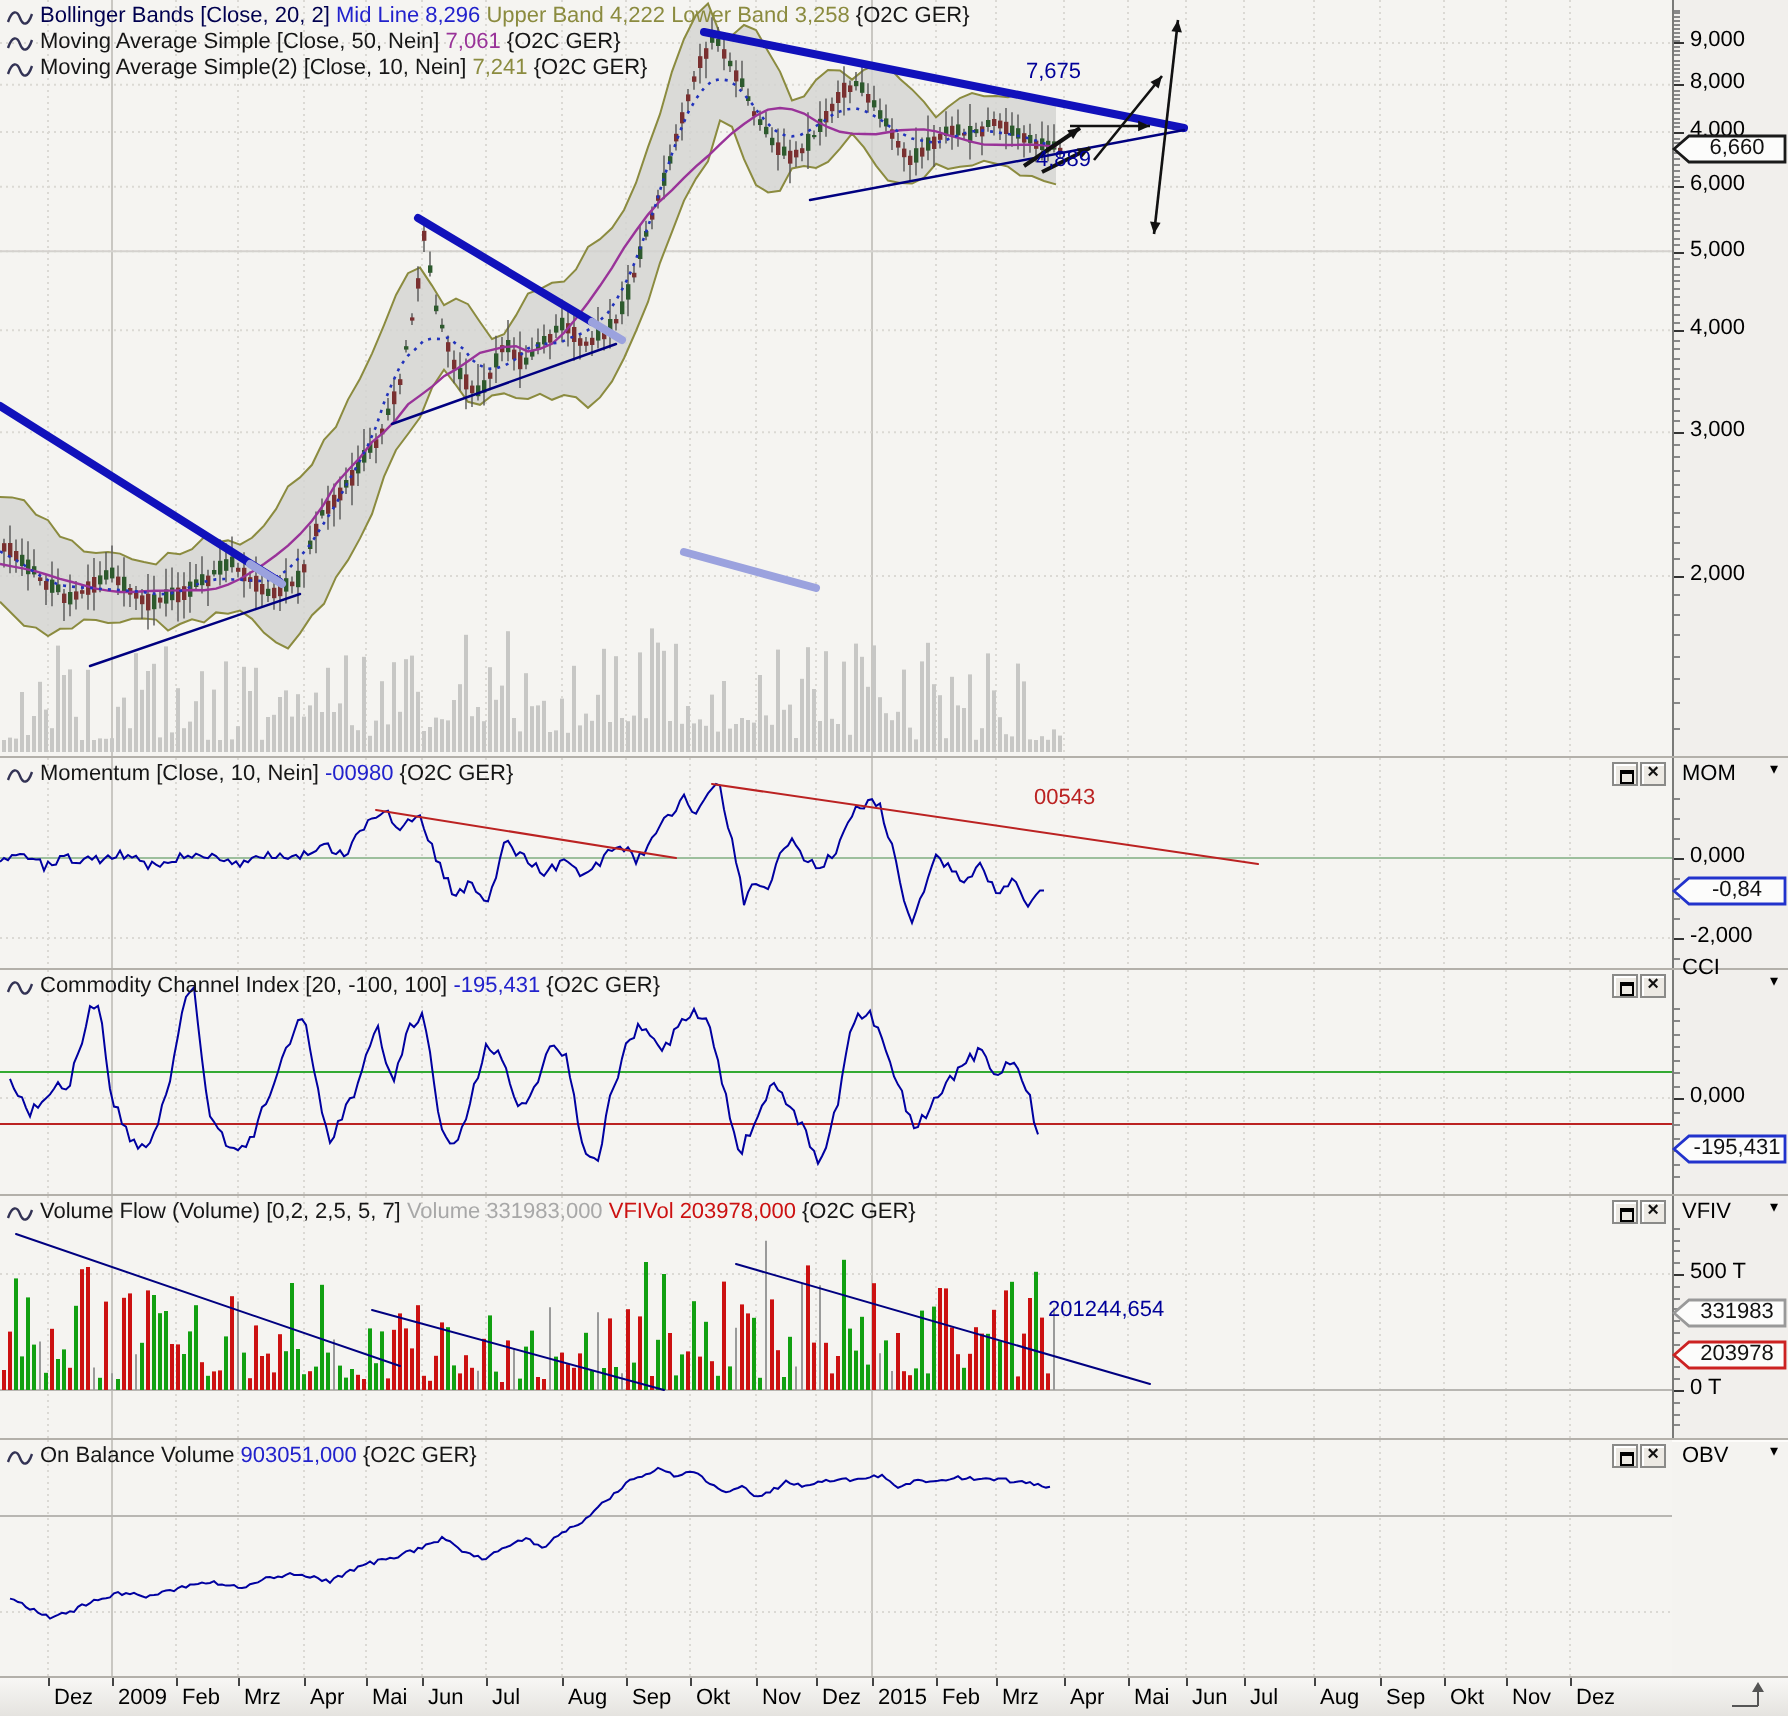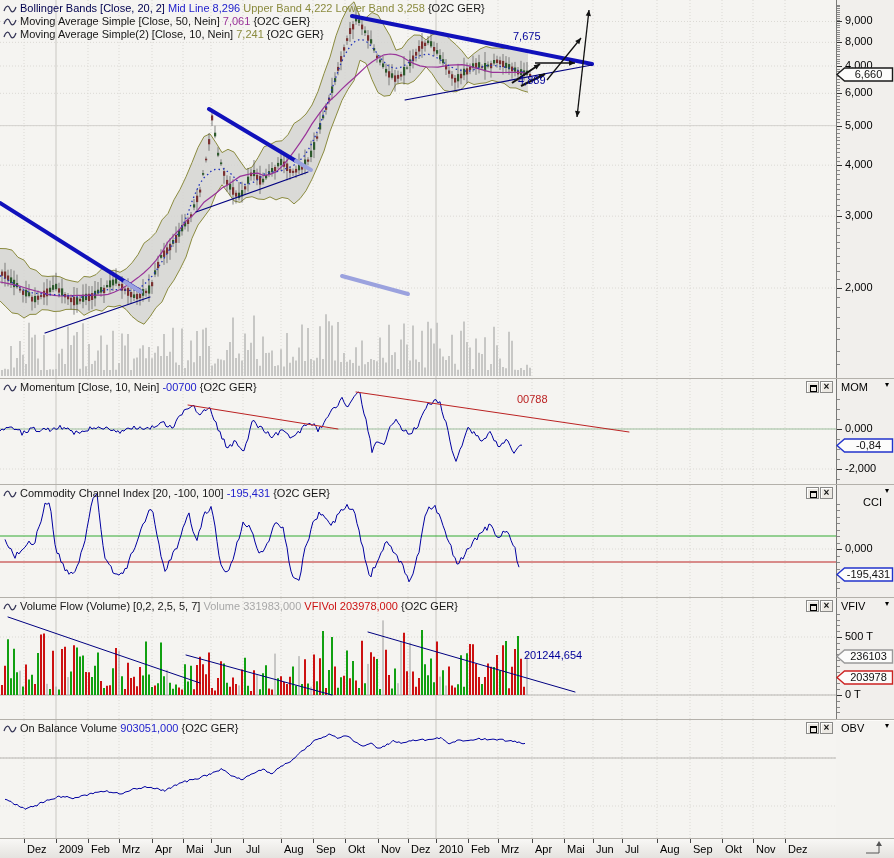--- a/index.html
+++ b/index.html
@@ -795,21 +795,21 @@
           <line x1="722" y1="0" x2="722" y2="106" stroke="#dbd9d4" stroke-width="1" stroke-dasharray="1,2"></line>
           <line x1="753" y1="0" x2="753" y2="106" stroke="#dbd9d4" stroke-width="1" stroke-dasharray="1,2"></line>
           <line x1="785" y1="0" x2="785" y2="106" stroke="#dbd9d4" stroke-width="1" stroke-dasharray="1,2"></line>
           <line x1="0" y1="50" x2="836" y2="50" stroke="#dbd9d4" stroke-dasharray="1,2"></line>
           <line x1="0" y1="90" x2="836" y2="90" stroke="#dbd9d4" stroke-dasharray="1,2"></line>
           <line x1="0" y1="50" x2="836" y2="50" stroke="#9dbf9d" stroke-width="1"></line>
           <path d="M0.0,51.9L2.0,50.0L4.0,51.1L6.0,48.5L8.0,48.6L10.0,48.0L12.0,48.1L14.0,50.5L16.0,50.4L18.0,50.8L20.0,50.6L22.0,56.3L24.0,51.8L26.0,53.6L28.0,53.3L30.0,49.0L32.0,49.0L34.0,48.2L36.0,52.4L38.0,52.5L40.0,52.6L42.0,50.4L44.0,49.2L46.0,50.8L48.0,48.9L50.0,52.6L52.0,50.5L54.0,48.7L56.0,50.4L58.0,49.7L60.0,46.3L62.0,50.4L64.0,48.5L66.0,49.8L68.0,48.9L70.0,51.4L72.0,51.8L74.0,55.5L76.0,51.9L78.0,53.3L80.0,54.4L82.0,52.0L84.0,52.5L86.0,52.0L88.0,52.0L90.0,47.7L92.0,50.1L94.0,48.8L96.0,49.9L98.0,47.8L100.0,48.7L102.0,49.8L104.0,50.1L106.0,47.9L108.0,49.0L110.0,51.1L112.0,51.6L114.0,50.7L116.0,53.1L118.0,51.7L120.0,54.4L122.0,51.3L124.0,52.1L126.0,49.9L128.0,49.0L130.0,49.8L132.0,50.1L134.0,47.0L136.0,50.0L138.0,50.0L140.0,47.7L142.0,49.9L144.0,50.4L146.0,49.1L148.0,48.4L150.0,50.4L152.0,46.6L154.0,48.5L156.0,47.5L158.0,46.5L160.0,43.9L162.0,43.0L164.0,42.7L166.0,47.3L168.0,48.1L170.0,46.2L172.0,49.2L174.0,47.9L176.0,42.2L178.0,38.3L180.0,36.4L182.0,35.8L184.0,31.1L186.0,30.2L188.0,29.9L190.0,28.6L192.0,26.9L194.0,26.4L196.0,32.3L198.0,34.5L200.0,36.0L202.0,33.5L204.0,30.6L206.0,31.7L208.0,29.5L210.0,28.7L212.0,35.5L214.0,41.2L216.0,42.9L218.0,51.5L220.0,52.4L222.0,60.1L224.0,60.0L226.0,68.1L228.0,68.9L230.0,65.5L232.0,67.3L234.0,61.6L236.0,62.4L238.0,66.9L240.0,68.4L242.0,71.3L244.0,71.7L246.0,64.5L248.0,60.0L250.0,50.2L252.0,42.4L254.0,41.4L256.0,44.6L258.0,48.8L260.0,47.1L262.0,48.0L264.0,52.6L266.0,54.3L268.0,52.6L270.0,57.3L272.0,58.9L274.0,56.2L276.0,53.3L278.0,56.2L280.0,51.4L282.0,50.7L284.0,52.0L286.0,53.6L288.0,55.1L290.0,59.1L292.0,58.0L294.0,57.0L296.0,55.5L298.0,52.3L300.0,54.0L302.0,48.6L304.0,45.9L306.0,46.5L308.0,45.0L310.0,44.3L312.0,46.6L314.0,44.6L316.0,47.6L318.0,52.8L320.0,47.4L322.0,48.5L324.0,43.6L326.0,39.8L328.0,37.7L330.0,33.8L332.0,30.0L334.0,28.4L336.0,28.9L338.0,26.5L340.0,21.3L342.0,18.3L344.0,23.2L346.0,26.9L348.0,27.8L350.0,24.1L352.0,21.0L354.0,17.7L356.0,15.3L358.0,13.0L360.0,13.8L362.0,25.7L364.0,34.9L366.0,40.2L368.0,52.2L370.0,59.7L372.0,73.6L374.0,67.2L376.0,63.2L378.0,63.0L380.0,64.0L382.0,64.5L384.0,65.6L386.0,60.8L388.0,53.1L390.0,47.6L392.0,45.4L394.0,43.8L396.0,40.2L398.0,43.7L400.0,46.4L402.0,51.3L404.0,52.1L406.0,50.9L408.0,55.1L410.0,55.0L412.0,54.4L414.0,48.5L416.0,50.1L418.0,47.8L420.0,41.0L422.0,36.4L424.0,32.2L426.0,29.3L428.0,24.1L430.0,25.1L432.0,25.2L434.0,21.1L436.0,20.6L438.0,24.0L440.0,22.7L442.0,32.7L444.0,39.6L446.0,42.8L448.0,51.5L450.0,62.1L452.0,71.4L454.0,77.2L456.0,82.4L458.0,76.7L460.0,70.4L462.0,66.9L464.0,59.9L466.0,53.8L468.0,48.3L470.0,50.2L472.0,54.4L474.0,52.6L476.0,56.7L478.0,56.7L480.0,61.2L482.0,62.2L484.0,59.8L486.0,59.2L488.0,54.8L490.0,52.4L492.0,56.4L494.0,61.7L496.0,62.1L498.0,67.5L500.0,67.6L502.0,64.2L504.0,64.1L506.0,60.3L508.0,62.0L510.0,66.5L512.0,71.2L514.0,74.3L516.0,71.1L518.0,68.4L520.0,66.2L522.0,66.2" stroke="#0000a0" stroke-width="1" fill="none"></path>
           <line x1="188" y1="26" x2="338" y2="50" stroke="#bb2222" stroke-width="1" stroke-linecap="round"></line>
           <line x1="356" y1="13" x2="629" y2="53" stroke="#bb2222" stroke-width="1" stroke-linecap="round"></line>
         </svg>
-    <div class="ann" style="left: 517px; top: 14px; color: rgb(187, 34, 34);">00788</div>
+    <div class="ann" style="left: 517px; top: 14px; color: rgb(187, 34, 34);">00543</div>
       </div>
     <div class="axis" id="axis-momentum">
         <div class="tick-dash" style="top: 50px;"></div>
         <div class="tick-label" style="top: 43px;">0,000</div>
         <div class="tick-dash" style="top: 90px;"></div>
         <div class="tick-label" style="top: 83px;">-2,000</div>
         <div class="tick-minor" style="top: 100px;"></div>
         <div class="tick-minor" style="top: 80px;"></div>
         <div class="tick-minor" style="top: 70px;"></div>
         <div class="tick-minor" style="top: 60px;"></div>
@@ -823,21 +823,21 @@
           <div class="t">-0,84</div>
         </div>
       </div>
     <div class="legend">
       <div class="legend-row">
           <span class="wave">
             <svg width="14" height="10">
               <path d="M1,7 C3,1 5.5,1 7,5 C8.5,9 11,9 13,3" stroke="#333355" stroke-width="1.2" fill="none"></path>
             </svg>
           </span>
-          <span><span style="color: rgb(22, 22, 22);">Momentum [Close, 10, Nein] </span><span style="color: rgb(34, 34, 204);">-00700 </span><span style="color: rgb(22, 22, 22);">{O2C GER}</span></span>
+          <span><span style="color: rgb(22, 22, 22);">Momentum [Close, 10, Nein] </span><span style="color: rgb(34, 34, 204);">-00980 </span><span style="color: rgb(22, 22, 22);">{O2C GER}</span></span>
         </div>
     </div>
   </div>
 
   <div class="panel sub" id="panel-cci" style="top:484px;height:113px;">
     <div class="plot">
       <svg id="svg-cci" width="836" height="113">
           <line x1="24" y1="0" x2="24" y2="113" stroke="#dbd9d4" stroke-width="1" stroke-dasharray="1,2"></line>
           <line x1="56" y1="0" x2="56" y2="113" stroke="#c9c7c2" stroke-width="1"></line>
           <line x1="88" y1="0" x2="88" y2="113" stroke="#dbd9d4" stroke-width="1" stroke-dasharray="1,2"></line>
@@ -1135,21 +1135,21 @@
         <div class="tick-minor" style="top: 51px;"></div>
         <div class="tick-minor" style="top: 45px;"></div>
         <div class="tick-minor" style="top: 33px;"></div>
         <div class="tick-minor" style="top: 27px;"></div>
         <div class="tick-minor" style="top: 22px;"></div>
         <div class="tick-minor" style="top: 16px;"></div>
         <div class="tag" style="top: 50.99px;">
           <svg width="58" height="15">
             <path d="M1,7.5 L8.5,1 H56.5 V14 H8.5 Z" fill="#fcfcfb" stroke="#999999" stroke-width="1.4"></path>
           </svg>
-          <div class="t">236103</div>
+          <div class="t">331983</div>
         </div>
         <div class="tag" style="top: 72px; padding-left: 16px;">
           <svg width="58" height="15">
             <path d="M1,7.5 L8.5,1 H56.5 V14 H8.5 Z" fill="#fcfcfb" stroke="#cc2222" stroke-width="1.4"></path>
           </svg>
           <div class="t">203978</div>
         </div>
       </div>
     <div class="legend">
       <div class="legend-row">
@@ -1234,21 +1234,21 @@
       <div class="xlab" style="left: 284px;">Aug</div>
       <div class="xtick" style="left: 313px;"></div>
       <div class="xlab" style="left: 316px;">Sep</div>
       <div class="xtick" style="left: 345px;"></div>
       <div class="xlab" style="left: 348px;">Okt</div>
       <div class="xtick" style="left: 378px;"></div>
       <div class="xlab" style="left: 381px;">Nov</div>
       <div class="xtick" style="left: 408px;"></div>
       <div class="xlab" style="left: 411px;">Dez</div>
       <div class="xtick" style="left: 436px;"></div>
-      <div class="xlab" style="left: 439px;">2010</div>
+      <div class="xlab" style="left: 439px;">2015</div>
       <div class="xtick" style="left: 468px;"></div>
       <div class="xlab" style="left: 471px;">Feb</div>
       <div class="xtick" style="left: 498px;"></div>
       <div class="xlab" style="left: 501px;">Mrz</div>
       <div class="xtick" style="left: 532px;"></div>
       <div class="xlab" style="left: 535px;">Apr</div>
       <div class="xtick" style="left: 564px;"></div>
       <div class="xlab" style="left: 567px;">Mai</div>
       <div class="xtick" style="left: 593px;"></div>
       <div class="xlab" style="left: 596px;">Jun</div>
@@ -1269,21 +1269,21 @@
 <div class="pbtn max" style="left: 806px; top: 381px;">
       <div class="sq"></div>
     </div>
     <div class="pbtn close" style="left: 820px; top: 381px;">×</div>
     <div class="panel-label" style="left: 841px; top: 381px;">MOM</div>
     <div class="tri" style="left: 885px; top: 380px;">▾</div>
     <div class="pbtn max" style="left: 806px; top: 487px;">
       <div class="sq"></div>
     </div>
     <div class="pbtn close" style="left: 820px; top: 487px;">×</div>
-    <div class="panel-label" style="left: 841px; top: 496px; margin-left: 22px;">CCI</div>
+    <div class="panel-label" style="left: 841px; top: 478px;">CCI</div>
     <div class="tri" style="left: 885px; top: 486px;">▾</div>
     <div class="pbtn max" style="left: 806px; top: 600px;">
       <div class="sq"></div>
     </div>
     <div class="pbtn close" style="left: 820px; top: 600px;">×</div>
     <div class="panel-label" style="left: 841px; top: 600px;">VFIV</div>
     <div class="tri" style="left: 885px; top: 599px;">▾</div>
     <div class="pbtn max" style="left: 806px; top: 722px;">
       <div class="sq"></div>
     </div>

